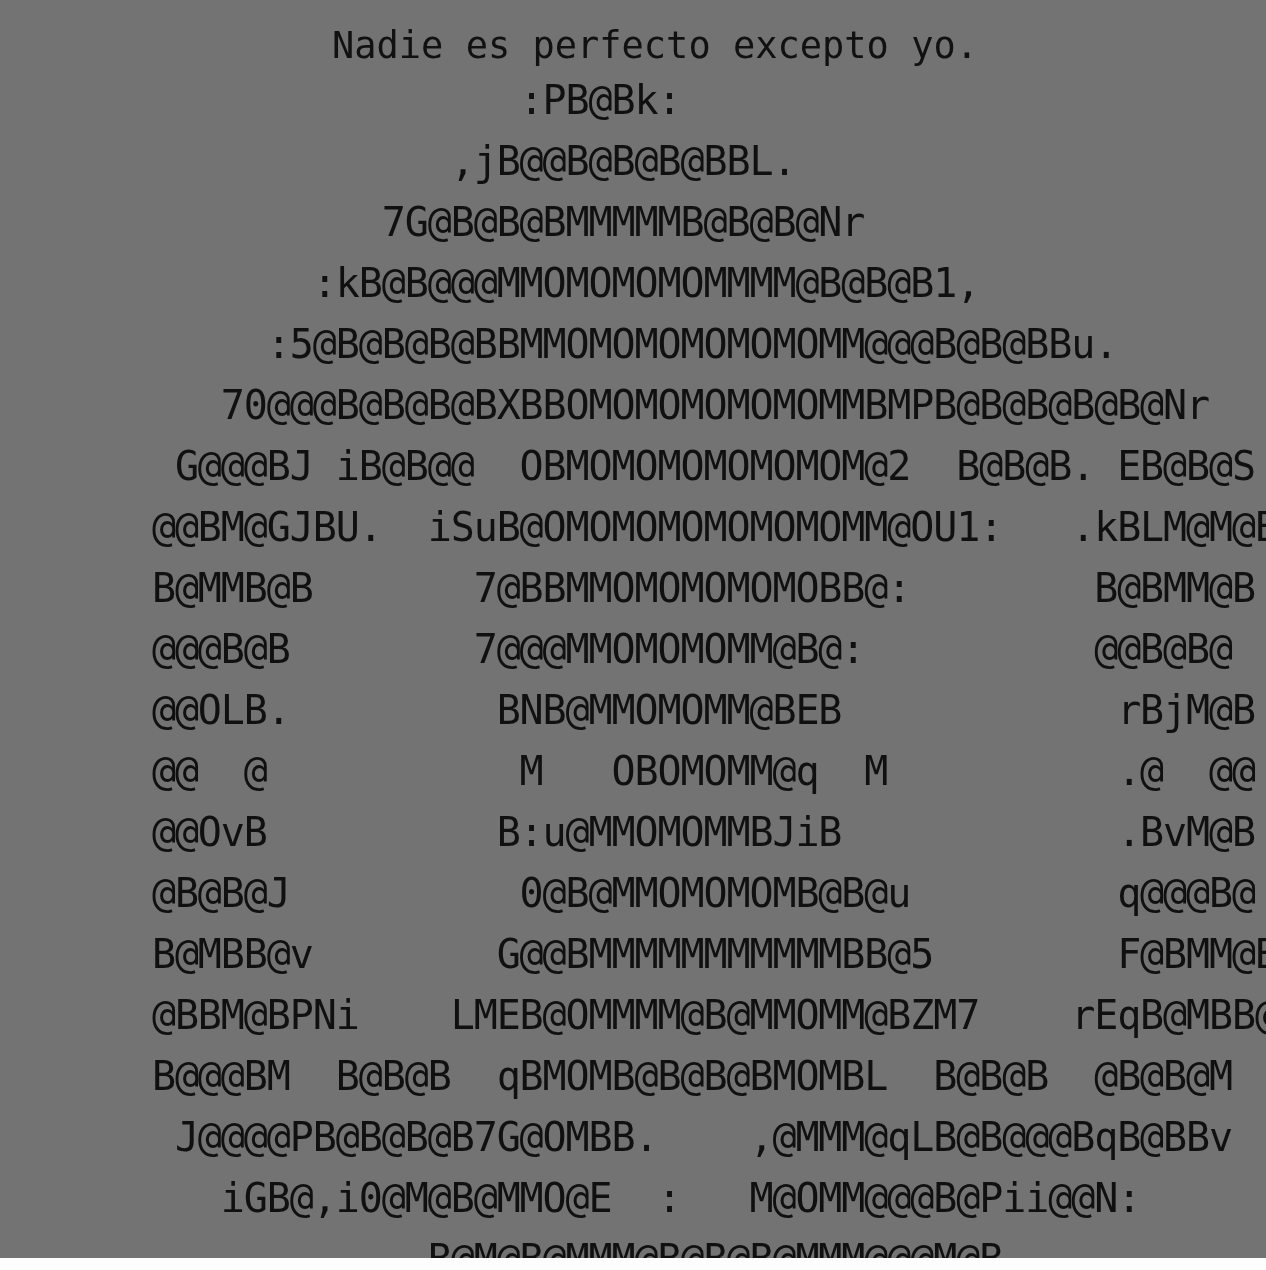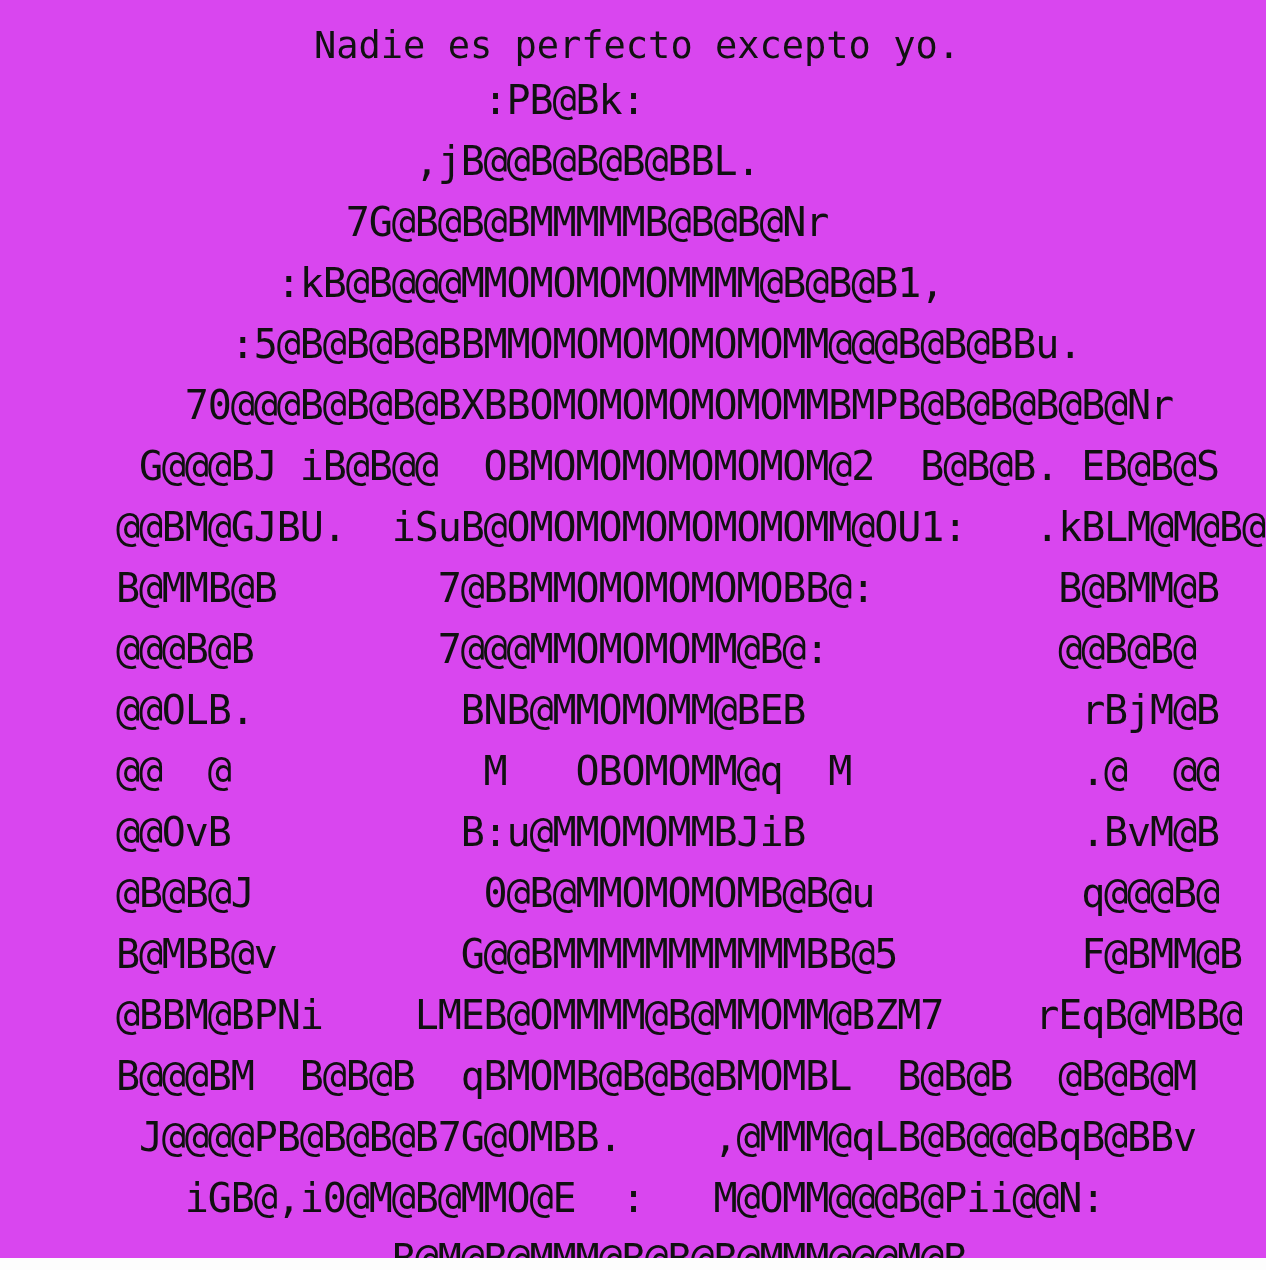--- a/index.html
+++ b/index.html
@@ -10,24 +10,25 @@
   }
   body {
     width: 1266px;
     height: 1270px;
     overflow: hidden;
     font-family: "DejaVu Sans Mono", "Liberation Mono", monospace;
   }
   .page {
     width: 1266px;
     height: 1270px;
-    background: #d946ef;
+    background: #737373;
     position: relative;
     box-sizing: border-box;
     padding-top: 22px;
+    padding-left: 36px;
   }
   .headline {
     display: block;
     text-align: center;
     font-family: "DejaVu Sans Mono", "Liberation Mono", monospace;
     font-size: 37px;
     line-height: 47px;
     letter-spacing: 0px;
     color: #111111;
     white-space: pre;

